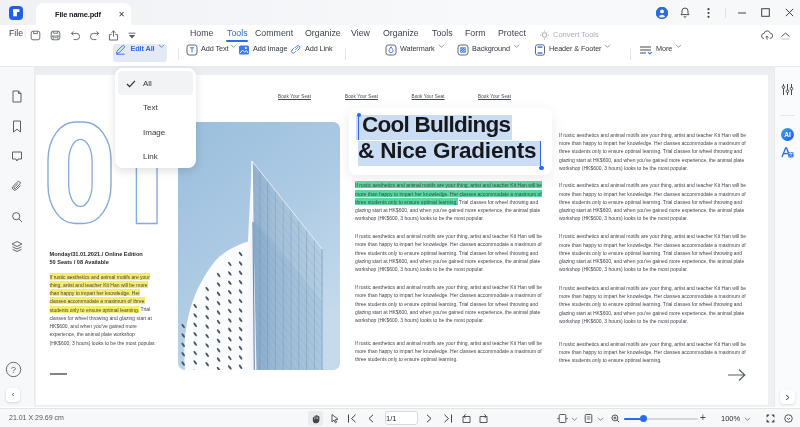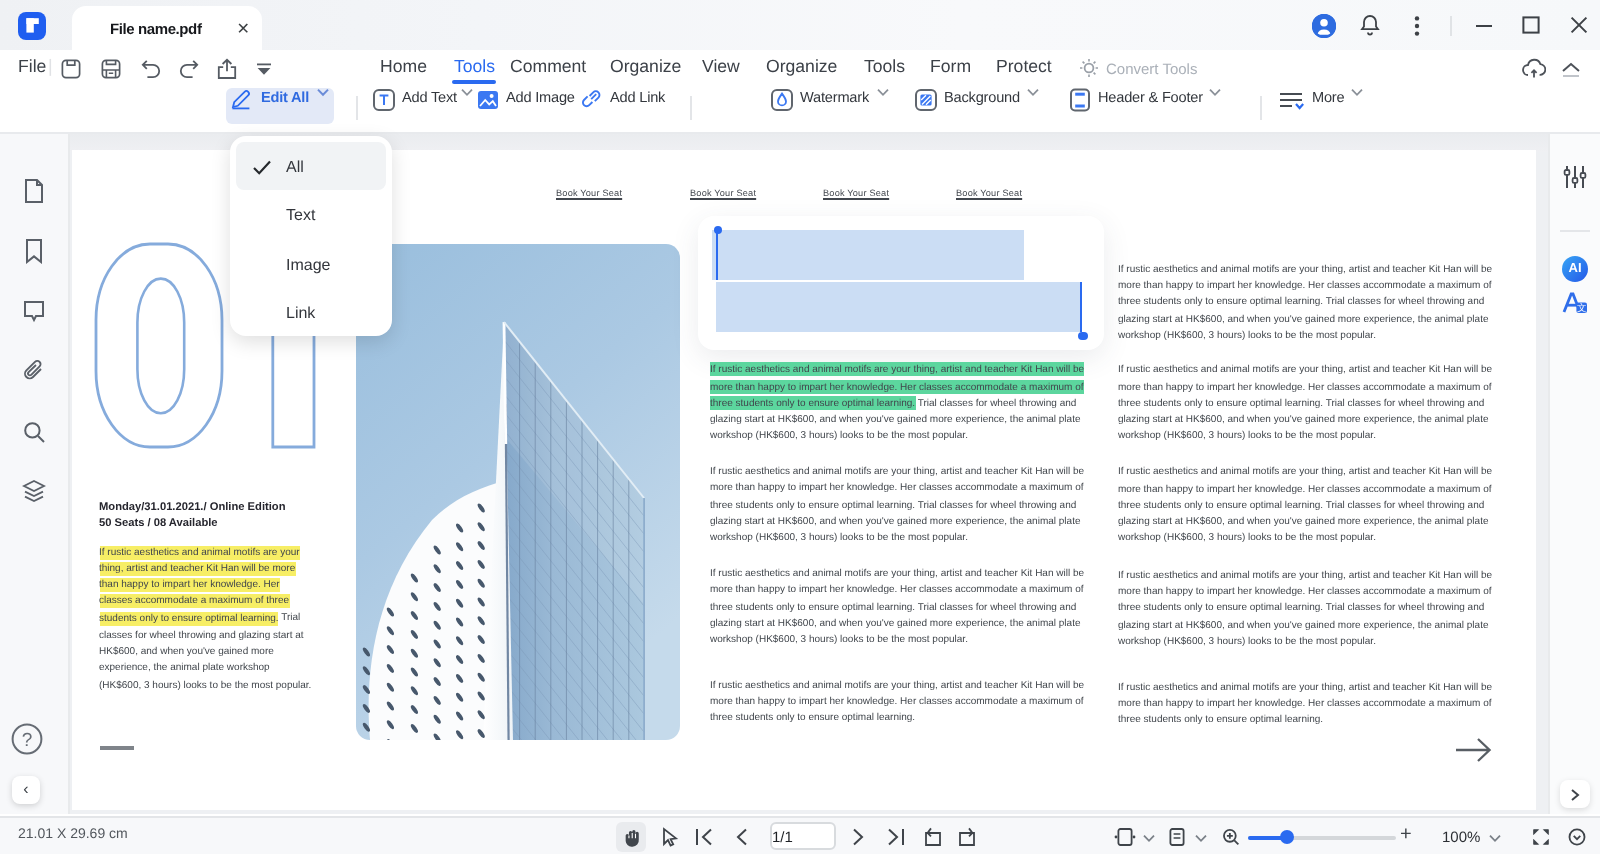--- a/index.html
+++ b/index.html
@@ -407,20 +407,21 @@
 <div class="ln"><span class="hy">students only to ensure optimal learning.</span> Trial</div>
 <div class="ln">classes for wheel throwing and glazing start at</div>
 <div class="ln">HK$600, and when you've gained more</div>
 <div class="ln">experience, the animal plate workshop</div>
 <div class="ln">(HK$600, 3 hours) looks to be the most popular.</div>
 </div>
 <div class="abs" style="left:14px;top:298px;width:17px;height:2.2px;background:#7f848a;"></div>
 <div class="abs" style="left:313px;top:33px;width:203px;height:67px;background:#fff;border-radius:8px;box-shadow:0 4px 14px rgba(60,70,90,0.10);"></div>
 <div class="abs" style="left:320px;top:39.5px;width:156px;height:25px;background:#cbddf4;"></div>
 <div class="abs" style="left:322px;top:65.5px;width:182px;height:25px;background:#cbddf4;"></div>
+<div class="abs" style="left:322px;top:37px;font-size:22.5px;font-weight:bold;color:#17181c;letter-spacing:-0.3px;white-space:nowrap;line-height:26px;"><span style="margin-left:4px;letter-spacing:-0.75px;">Cool Bulldings</span><br><span style="letter-spacing:-0.18px;">&amp; Nice Gradients</span></div>
 <div class="abs" style="left:322.2px;top:39.5px;width:1.3px;height:25px;background:#2a6af0;"></div>
 <div class="abs" style="left:320.5px;top:37.5px;width:4.5px;height:4.5px;border-radius:50%;background:#2a6af0;"></div>
 <div class="abs" style="left:504px;top:65.5px;width:1.3px;height:25px;background:#2a6af0;"></div>
 <div class="abs" style="left:503px;top:90.5px;width:4.5px;height:4.5px;border-radius:50%;background:#2a6af0;"></div>
 <div class="col" style="left:319px;top:106.3px;width:188px;">
 <div class="ln"><span class="hg">If rustic aesthetics and animal motifs are your thing, artist and teacher Kit Han will be</span></div>
 <div class="ln"><span class="hg">more than happy to impart her knowledge. Her classes accommodate a maximum of</span></div>
 <div class="ln"><span class="hg">three students only to ensure optimal learning.</span> Trial classes for wheel throwing and</div>
 <div class="ln">glazing start at HK$600, and when you've gained more experience, the animal plate</div>
 <div class="ln">workshop (HK$600, 3 hours) looks to be the most popular.</div>

